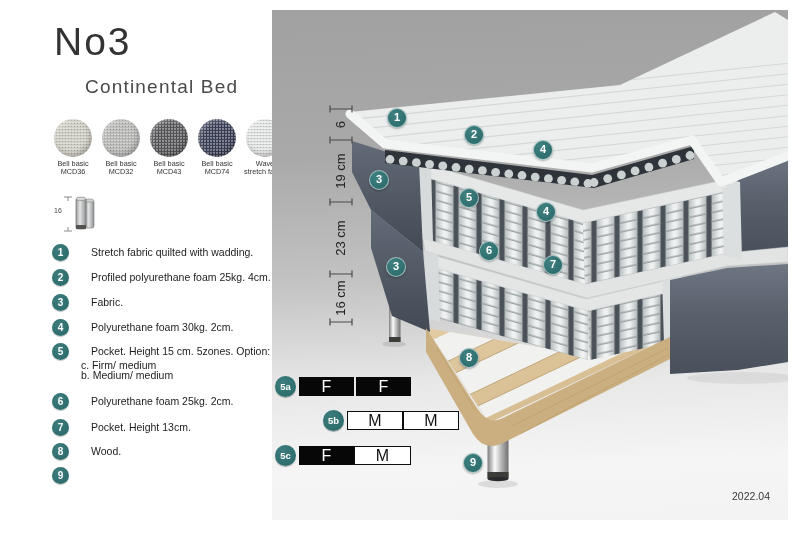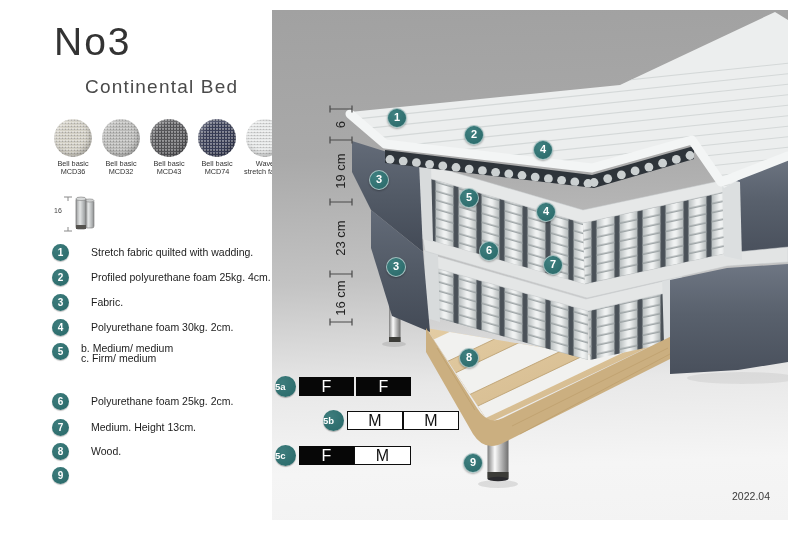--- a/index.html
+++ b/index.html
@@ -50,21 +50,21 @@
     position:absolute;width:20px;height:20px;border-radius:50%;
     background:radial-gradient(circle at 35% 30%, #3f8080, var(--teal,#2e6e6e) 72%);
     border:1.5px solid rgba(255,255,255,.55);box-sizing:border-box;
     color:#fff;font-size:11px;font-weight:bold;text-align:center;line-height:17px;
     box-shadow:0 1px 2px rgba(0,0,0,.3);
   }
   .firmness-row{position:absolute;left:3px;display:flex;align-items:center;}
   .firmness-id{
     width:21px;height:21px;border-radius:50%;flex:none;margin-right:3px;
     background:radial-gradient(circle at 35% 30%, #3d7c7c, var(--teal,#2e6e6e) 70%);
-    color:#fff;font-size:9.5px;font-weight:bold;line-height:21px;
+    color:#fff;font-size:9.5px;font-weight:bold;text-align:center;line-height:21px;
     box-shadow:0 1px 1px rgba(0,0,0,.3);
   }
   .firmness-box{display:flex;width:112px;height:19px;}
   .fcell{flex:1;display:flex;align-items:center;justify-content:center;
     font-size:16px;color:#111;box-sizing:border-box;}
   .fcell.dark{background:#070707;color:#fff;}
   .fcell.light{background:#fff;border:1.5px solid #0d0d0d;}
   .firmness-box.gap2{gap:2px;}
   .version{position:absolute;right:18px;top:480px;font-size:10.5px;color:#3a3a3a;}
 </style>
@@ -139,36 +139,37 @@
     </div>
     <div class="legend-item" style="top: 319px;">
       <div class="num-circle">4</div>
       <div>
         <div class="legend-text">Polyurethane foam 30kg. 2cm.</div>
       </div>
     </div>
     <div class="legend-item" style="top: 343px;">
       <div class="num-circle">5</div>
       <div>
+        <div class="legend-text">Pocket. Height 15 cm. 5zones. Option:</div>
         <div class="legend-opts">
+          <div>c. Firm/ medium</div>
           <div>b. Medium/ medium</div>
-          <div>c. Firm/ medium</div>
         </div>
       </div>
     </div>
     <div class="legend-item" style="top: 393px;">
       <div class="num-circle">6</div>
       <div>
         <div class="legend-text">Polyurethane foam 25kg. 2cm.</div>
       </div>
     </div>
     <div class="legend-item" style="top: 419px;">
       <div class="num-circle">7</div>
       <div>
-        <div class="legend-text">Medium. Height 13cm.</div>
+        <div class="legend-text">Pocket. Height 13cm.</div>
       </div>
     </div>
     <div class="legend-item" style="top: 443px;">
       <div class="num-circle">8</div>
       <div>
         <div class="legend-text">Wood.</div>
       </div>
     </div>
     <div class="legend-item" style="top: 467px;">
       <div class="num-circle">9</div>

